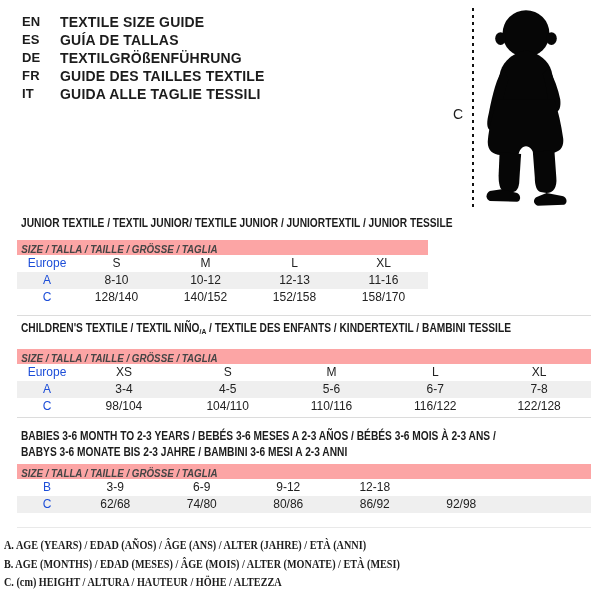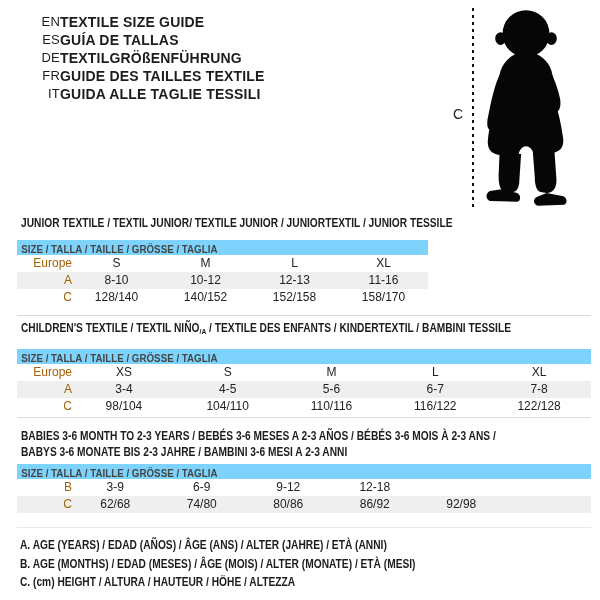--- a/index.html
+++ b/index.html
@@ -6,48 +6,48 @@
   body{
     width:600px;height:600px;position:relative;overflow:hidden;
     background:#ffffff;
     font-family:"Liberation Sans", sans-serif;
     color:#1c1c1c;
     -webkit-font-smoothing:antialiased;
   }
   
   .lang-block{position:absolute;left:22px;top:13px;}
   .lang-row{display:flex;height:18px;line-height:18px;}
-  .lang-code{width:38px;font-weight:normal;font-size:13px;letter-spacing:.2px;text-align:right;}
+  .lang-code{width:38px;font-weight:bold;font-size:13px;letter-spacing:.2px;}
   .lang-label{font-weight:bold;font-size:14px;letter-spacing:.2px;white-space:nowrap;}
   
   .measure-label{position:absolute;left:453px;top:106px;font-size:14px;font-weight:400;}
   .measure-line{position:absolute;left:471px;top:8px;}
   .baby{position:absolute;left:482px;top:8px;}
   
   .tbl{position:absolute;left:17px;}
   .tbl-title{font-weight:bold;font-size:12px;line-height:12px;white-space:nowrap;
              transform:scaleX(.85);transform-origin:0 50%;margin-left:4px;}
   .tbl-title2{font-weight:bold;font-size:12px;line-height:16px;white-space:nowrap;
              transform:scaleX(.85);transform-origin:0 50%;margin-left:4px;}
   .tbl-title .sub, .title-sub{font-size:8px;vertical-align:-2px;}
-  .size-bar{height:15px;line-height:15px;background:#7dd3fc;margin-top:11px;}
+  .size-bar{height:15px;line-height:15px;background:#fca5a5;margin-top:11px;font-style:italic;}
   .size-bar span{display:inline-block;font-size:11.5px;font-weight:600;color:#454545;
                  padding-left:5px;white-space:nowrap;
                  transform:scaleX(.85);transform-origin:0 50%;}
   .trow{display:grid;height:17px;line-height:17px;font-size:12px;}
   .trow.alt{background:#efefef;}
   .t4 .trow{grid-template-columns:55px repeat(4,1fr);}
   .t5 .trow{grid-template-columns:55px repeat(5,1fr);}
   .t6 .trow{grid-template-columns:55px repeat(6,1fr);}
-  .rlabel{text-align:right;padding-left:5px;color:#a16207;}
+  .rlabel{text-align:center;padding-left:5px;color:#1d4ed8;}
   .cell{text-align:center;color:#222;}
   .w1{width:411px;} .w2{width:574px;}
   .rule{position:absolute;left:17px;width:574px;height:1px;background:#dcdcdc;}
   
-  .legend{position:absolute;left:20px;top:536px;}
+  .legend{position:absolute;left:4px;top:536px;font-family:Liberation Serif, serif;}
   .legend-line{font-weight:bold;font-size:12px;line-height:18.5px;white-space:nowrap;
                transform:scaleX(.85);transform-origin:0 50%;}
 </style>
 </head>
 <body>
 
 <div class="lang-block">
   <div class="lang-row">
     <span class="lang-code">EN</span>
     <span class="lang-label">TEXTILE SIZE GUIDE</span>

